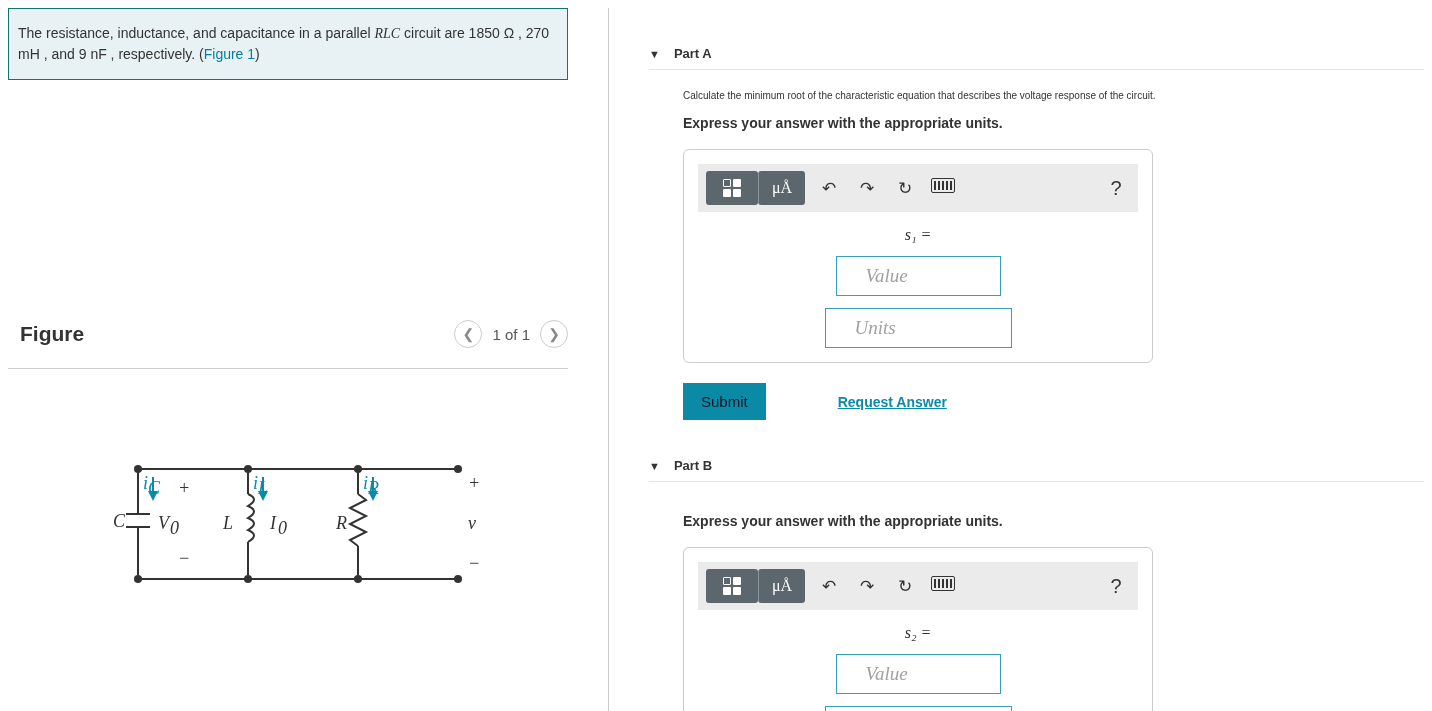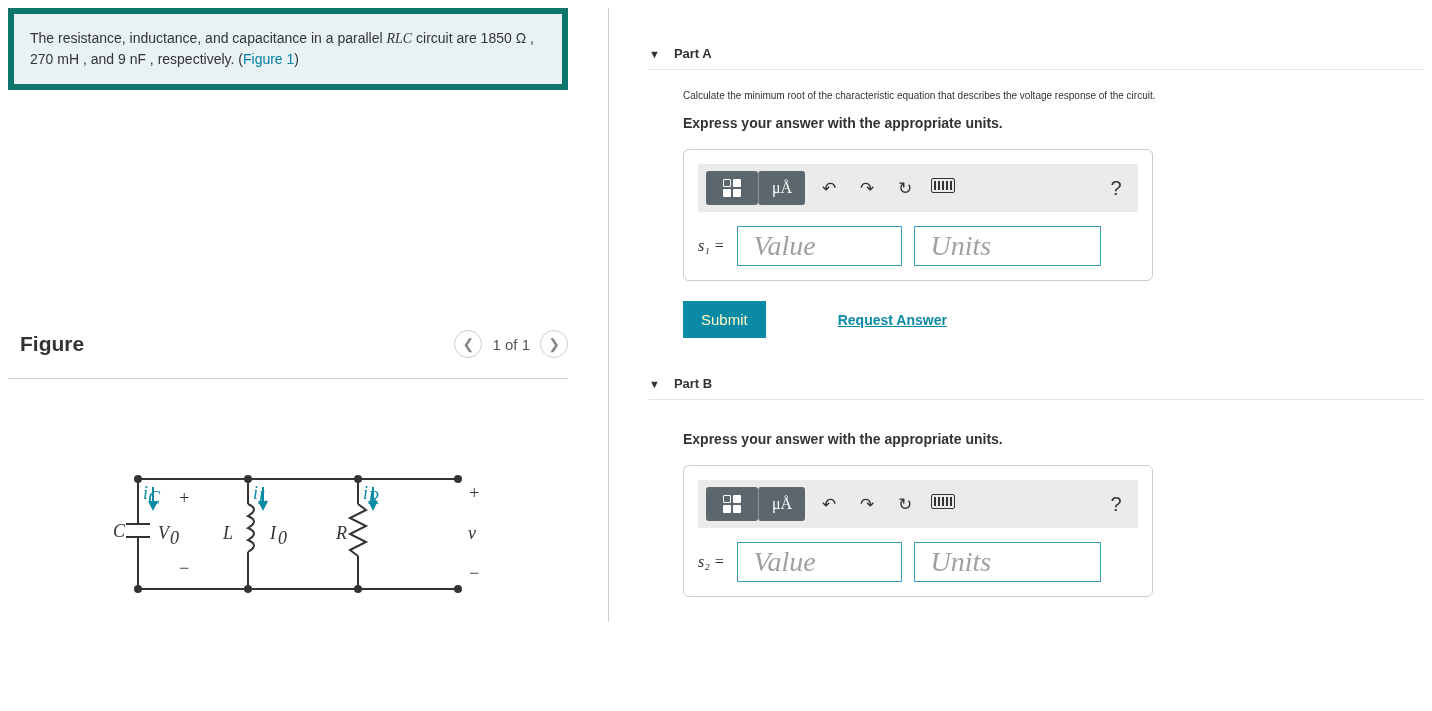--- a/index.html
+++ b/index.html
@@ -18,22 +18,22 @@
     width: 560px;
     flex-shrink: 0;
   }
   .right-col {
     flex: 1;
     border-left: 1px solid #ccc;
     padding-left: 40px;
   }
   .problem-intro {
     background: #e8f2f5;
-    border: 6px solid #0f766e;
-    padding: 14px 16px;
+    border: 1px solid #0f766e;
+    padding: 14px 9px;
     line-height: 1.5;
     font-size: 14px;
   }
   .serif-it { font-family: "Times New Roman", serif; font-style: italic; }
   .figure-link { color: #007fa3; text-decoration: none; cursor: pointer; }
   .figure-header {
     display: flex;
     justify-content: space-between;
     align-items: center;
     border-bottom: 1px solid #ccc;
@@ -149,48 +149,49 @@
     text-align: center;
     color: #333;
     font-size: 17px;
     cursor: pointer;
   }
   .tb-spacer { flex: 1; }
   .input-row {
     display: flex;
     align-items: center;
     gap: 12px;
+    flex-direction: column;
   }
   .var-label {
     font-family: "Times New Roman", serif;
     font-style: italic;
     font-size: 16px;
   }
   .text-input {
     border: 1px solid #37a0b6;
     height: 40px;
-    padding: 0 16px;
+    padding: 0 29px;
     font-family: "Times New Roman", serif;
     font-style: italic;
-    font-size: 28px;
+    font-size: 19px;
     color: #333;
     box-sizing: border-box;
   }
   .text-input::placeholder { color: #a0a0a0; }
   .value-input { width: 165px; }
   .units-input { width: 187px; }
   .action-row {
     margin-top: 20px;
     display: flex;
     align-items: center;
     gap: 24px;
   }
   .submit-btn {
     background: #0b8aa6;
-    color: #fef9c3;
+    color: #0f172a;
     border: none;
     padding: 10px 18px;
     font-size: 15px;
     cursor: pointer;
   }
   .req-answer {
     color: #0b8aa6;
     text-decoration: underline;
     font-weight: bold;
     font-size: 14px;

